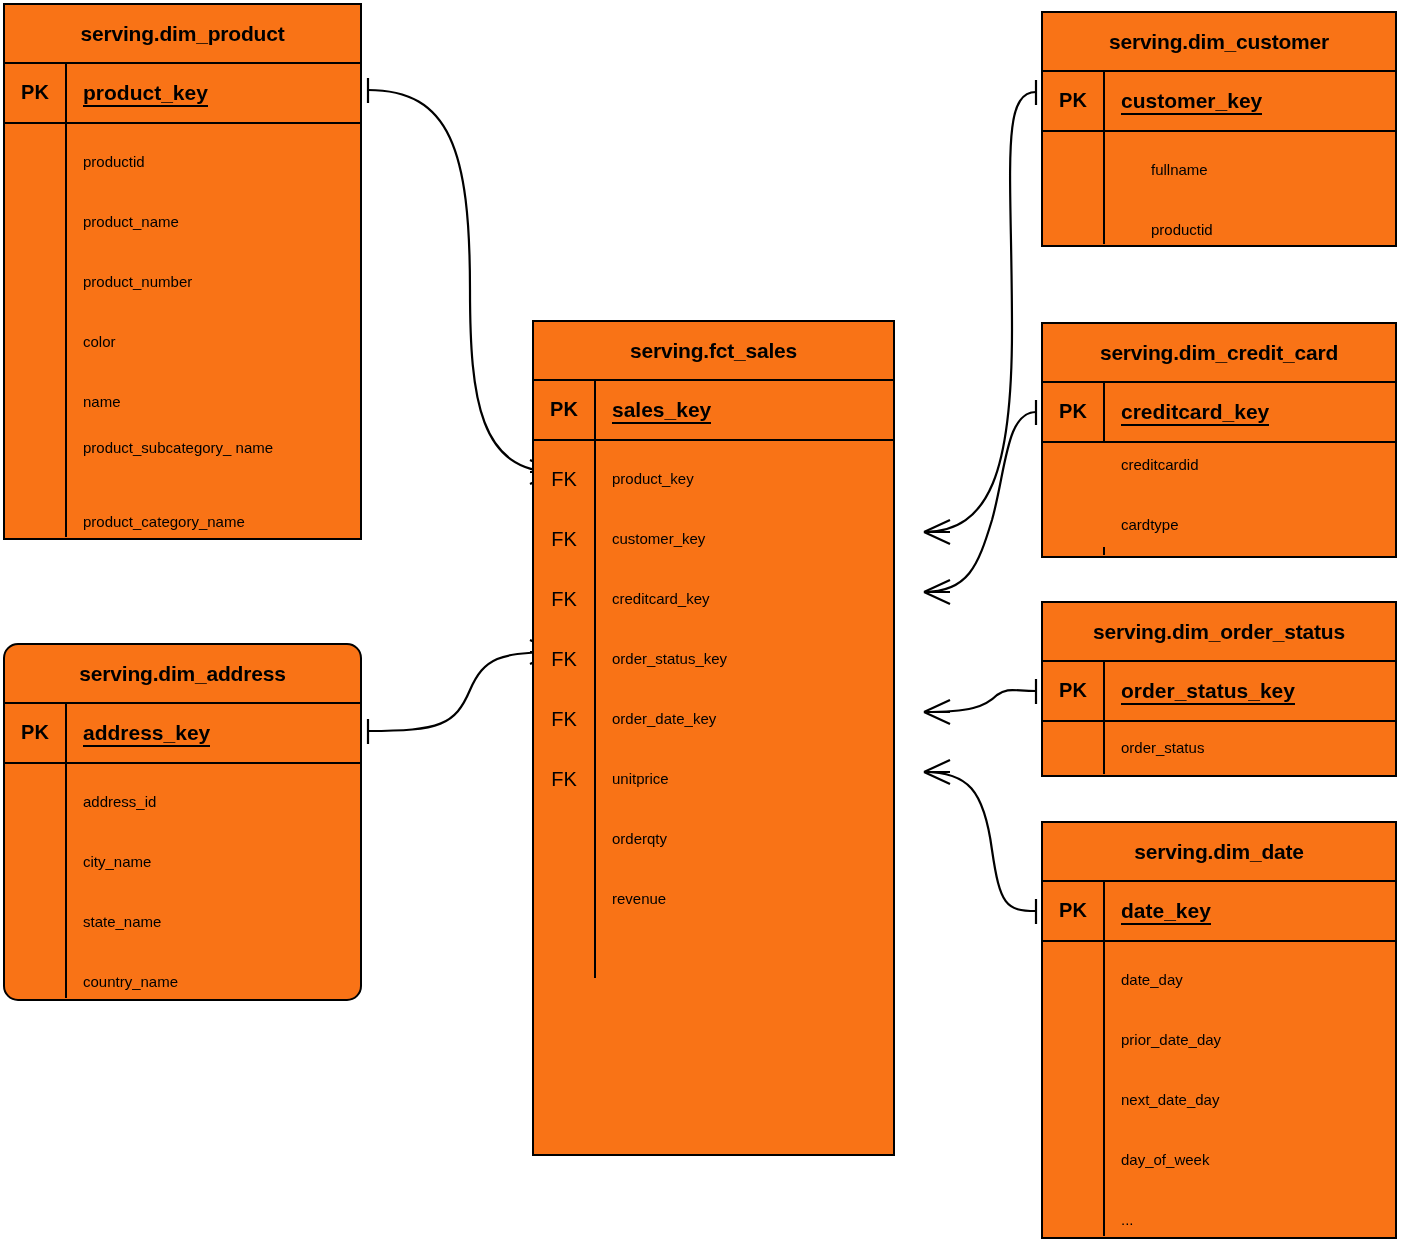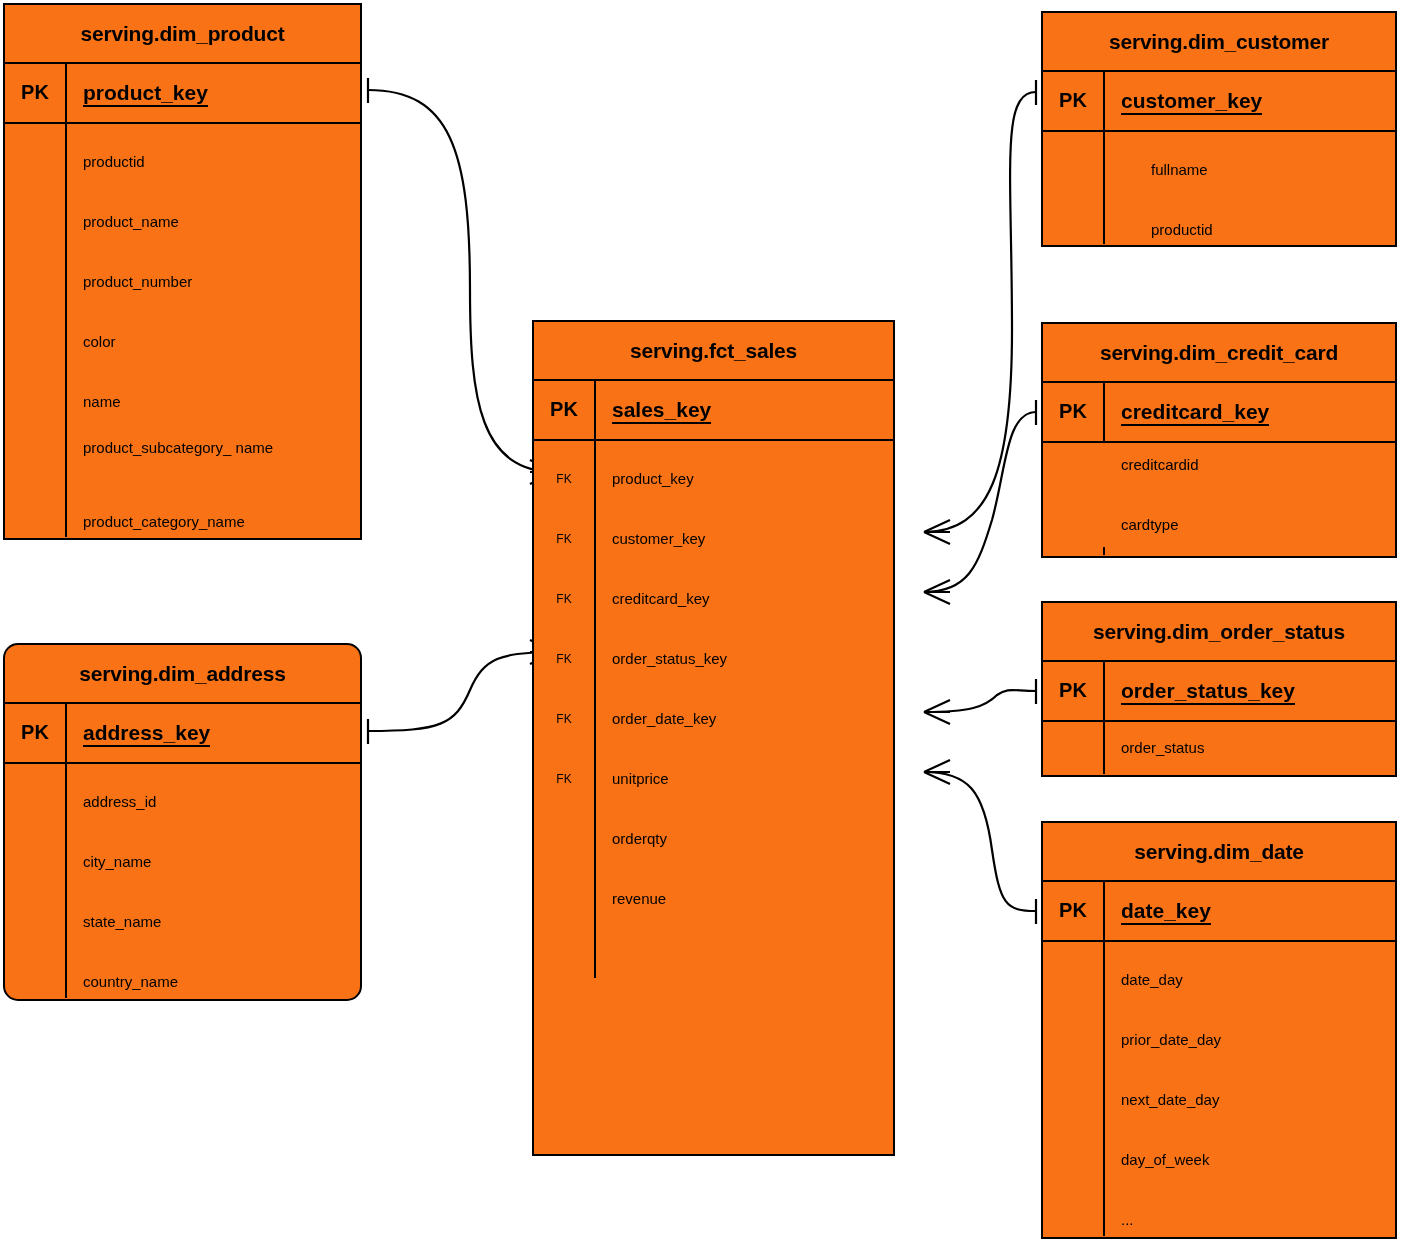--- a/index.html
+++ b/index.html
@@ -84,21 +84,21 @@
   .ent-body {
     box-sizing: border-box;
     display: flex;
     align-items: stretch;
   }
   .body-keycol {
     box-sizing: border-box;
     width: 62px;
     flex: 0 0 62px;
     border-right: 2.4px solid #000000;
-    font-size: 12px;
+    font-size: 20px;
     color: #000000;
     padding-top: 8px;
   }
   .body-keycol .fkcell {
     height: 60px;
     line-height: 60px;
     text-align: center;
   }
   .body-fields {
     flex: 1 1 auto;

